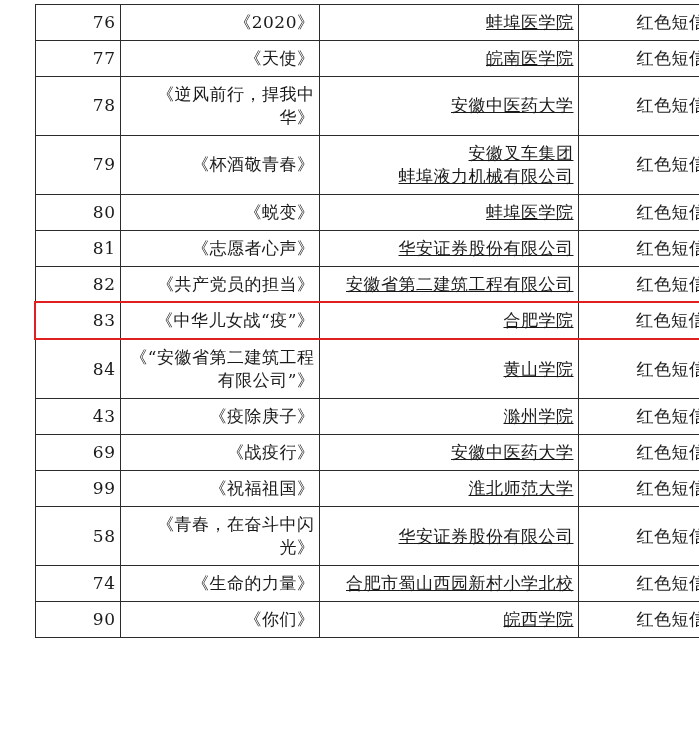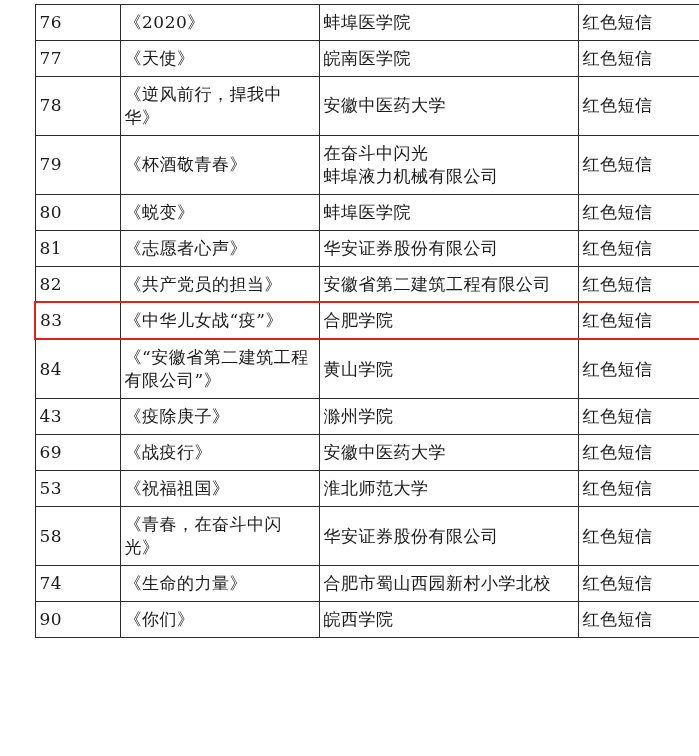--- a/index.html
+++ b/index.html
@@ -23,37 +23,38 @@
   table.award-table {
     border-collapse: collapse;
     table-layout: fixed;
     margin-left: 34px;
     margin-top: 4px;
     width: 640px;
     background: #fff;
   }
   table.award-table td {
     border: 1px solid #2b2b2b;
-    text-align: left;
+    text-align: right;
     vertical-align: middle;
     font-size: 17px;
     line-height: 1.35;
     padding: 6px 4px;
     color: #1a1a1a;
     font-family: "DejaVu Serif", "Liberation Serif", serif;
     letter-spacing: 0.5px;
   }
   td.col-no {
     width: 76px;
   }
   td.col-title {
     width: 190px;
   }
   td.col-org {
     width: 250px;
+    text-decoration: underline;
   }
   td.col-cat {
     width: 124px;
   }
   tr.highlight td {
     border-top: 2px solid #e02020;
     border-bottom: 2px solid #e02020;
   }
   tr.highlight td:first-child {
     border-left: 2px solid #e02020;
@@ -87,21 +88,21 @@
         <tr>
           <td class="col-no">78</td>
           <td class="col-title">《逆风前行，捍我中华》</td>
           <td class="col-org">安徽中医药大学</td>
           <td class="col-cat">红色短信</td>
         </tr>
         <tr>
           <td class="col-no">79</td>
           <td class="col-title">《杯酒敬青春》</td>
           <td class="col-org">
-            <span class="two-line">在奋斗中闪光</span>
+            <span class="two-line">安徽叉车集团</span>
             <span class="two-line">蚌埠液力机械有限公司</span>
           </td>
           <td class="col-cat">红色短信</td>
         </tr>
         <tr>
           <td class="col-no">80</td>
           <td class="col-title">《蜕变》</td>
           <td class="col-org">蚌埠医学院</td>
           <td class="col-cat">红色短信</td>
         </tr>
@@ -135,21 +136,21 @@
           <td class="col-org">滁州学院</td>
           <td class="col-cat">红色短信</td>
         </tr>
         <tr>
           <td class="col-no">69</td>
           <td class="col-title">《战疫行》</td>
           <td class="col-org">安徽中医药大学</td>
           <td class="col-cat">红色短信</td>
         </tr>
         <tr>
-          <td class="col-no">53</td>
+          <td class="col-no">99</td>
           <td class="col-title">《祝福祖国》</td>
           <td class="col-org">淮北师范大学</td>
           <td class="col-cat">红色短信</td>
         </tr>
         <tr>
           <td class="col-no">58</td>
           <td class="col-title">《青春，在奋斗中闪光》</td>
           <td class="col-org">华安证券股份有限公司</td>
           <td class="col-cat">红色短信</td>
         </tr>

